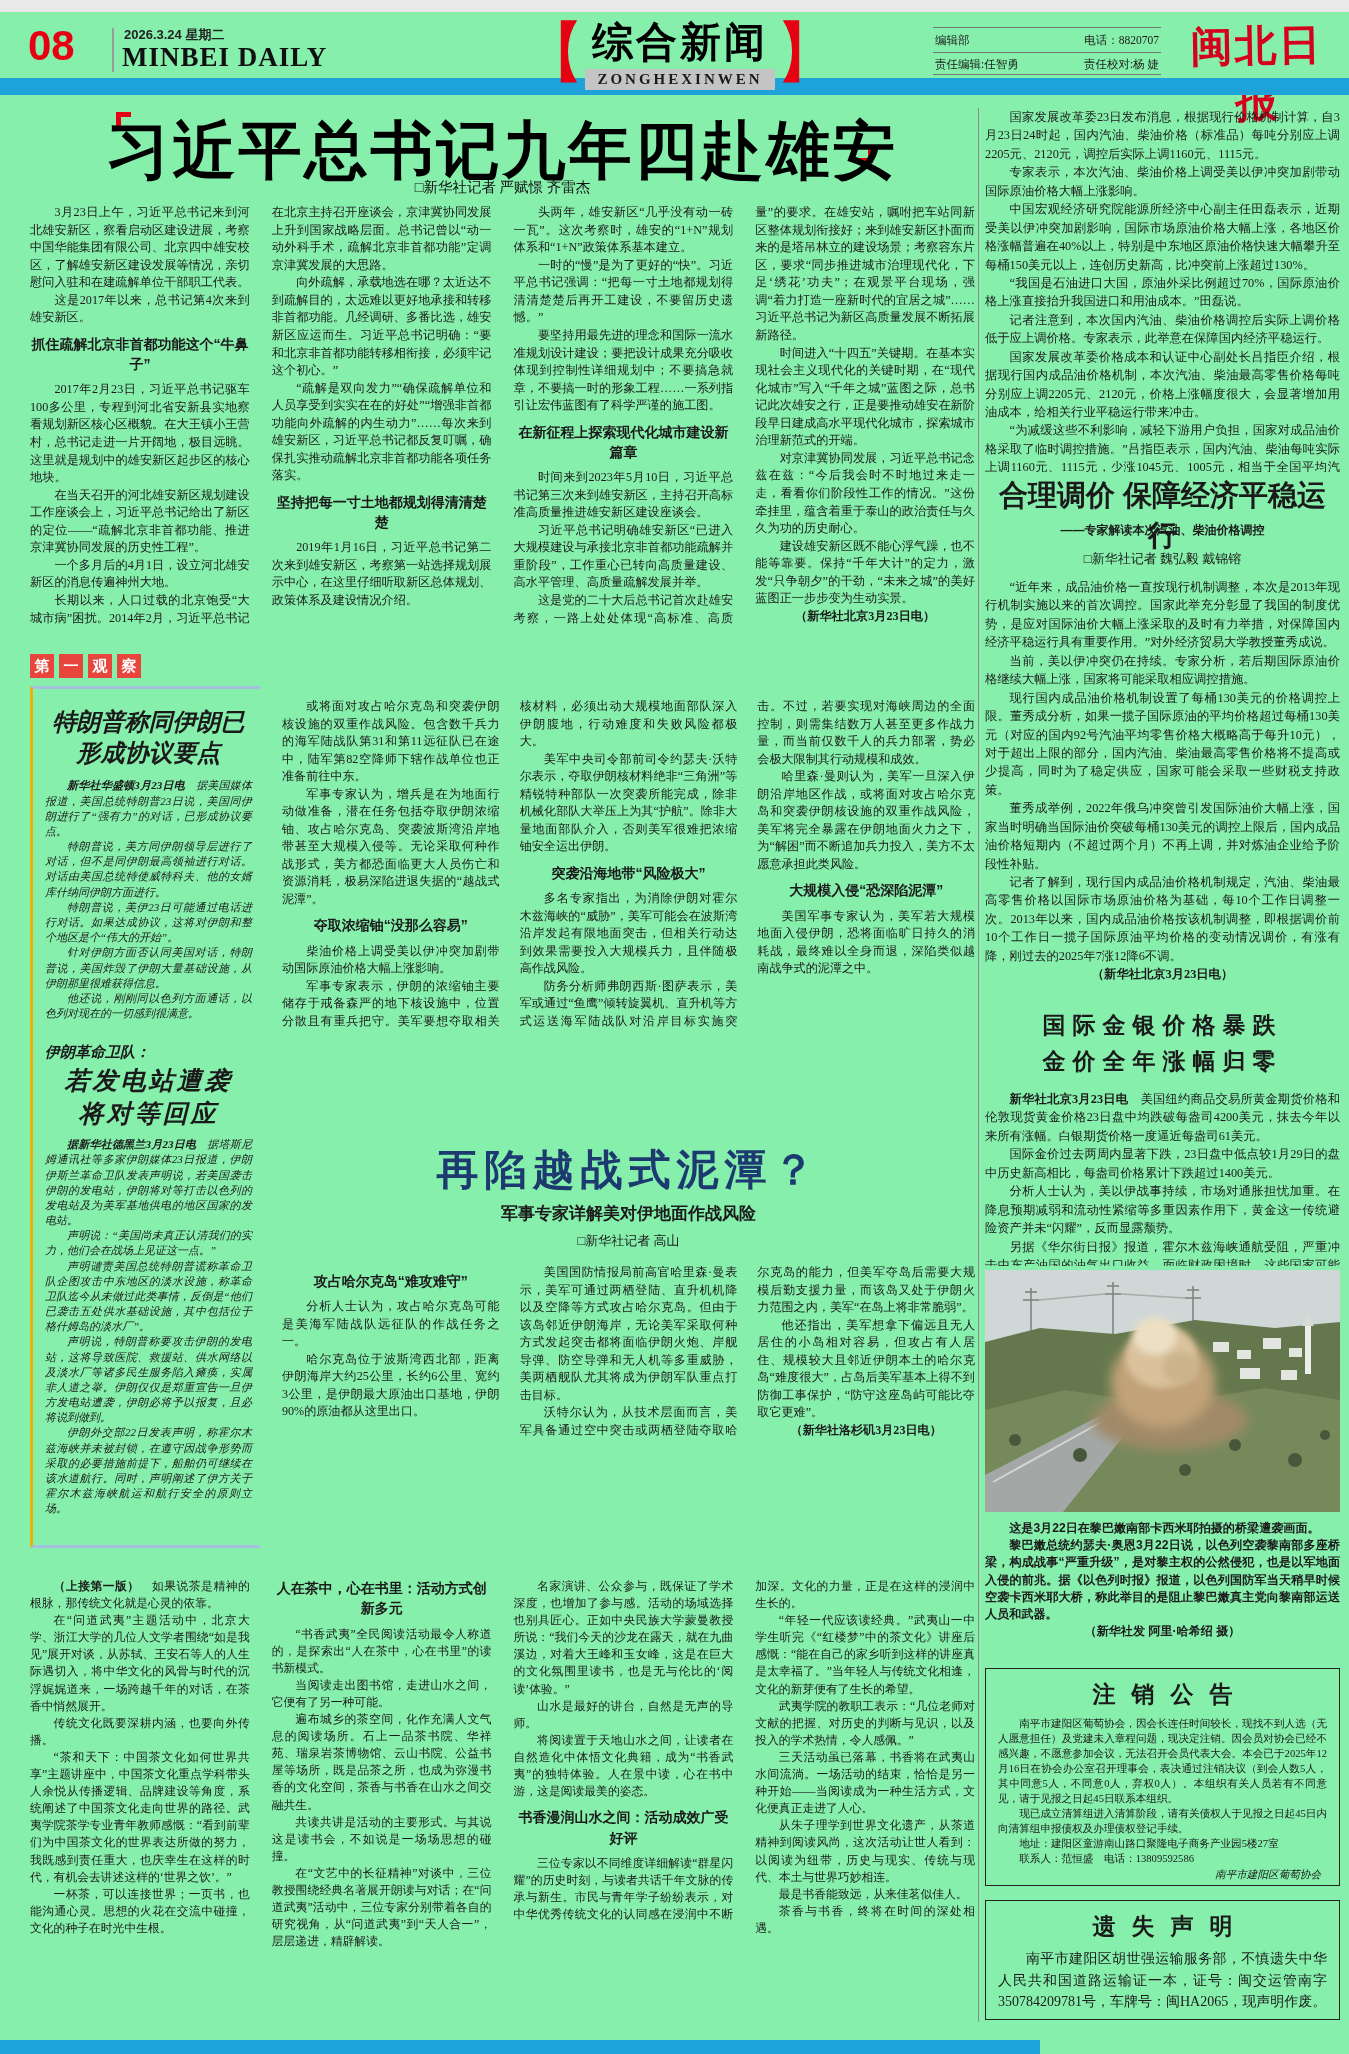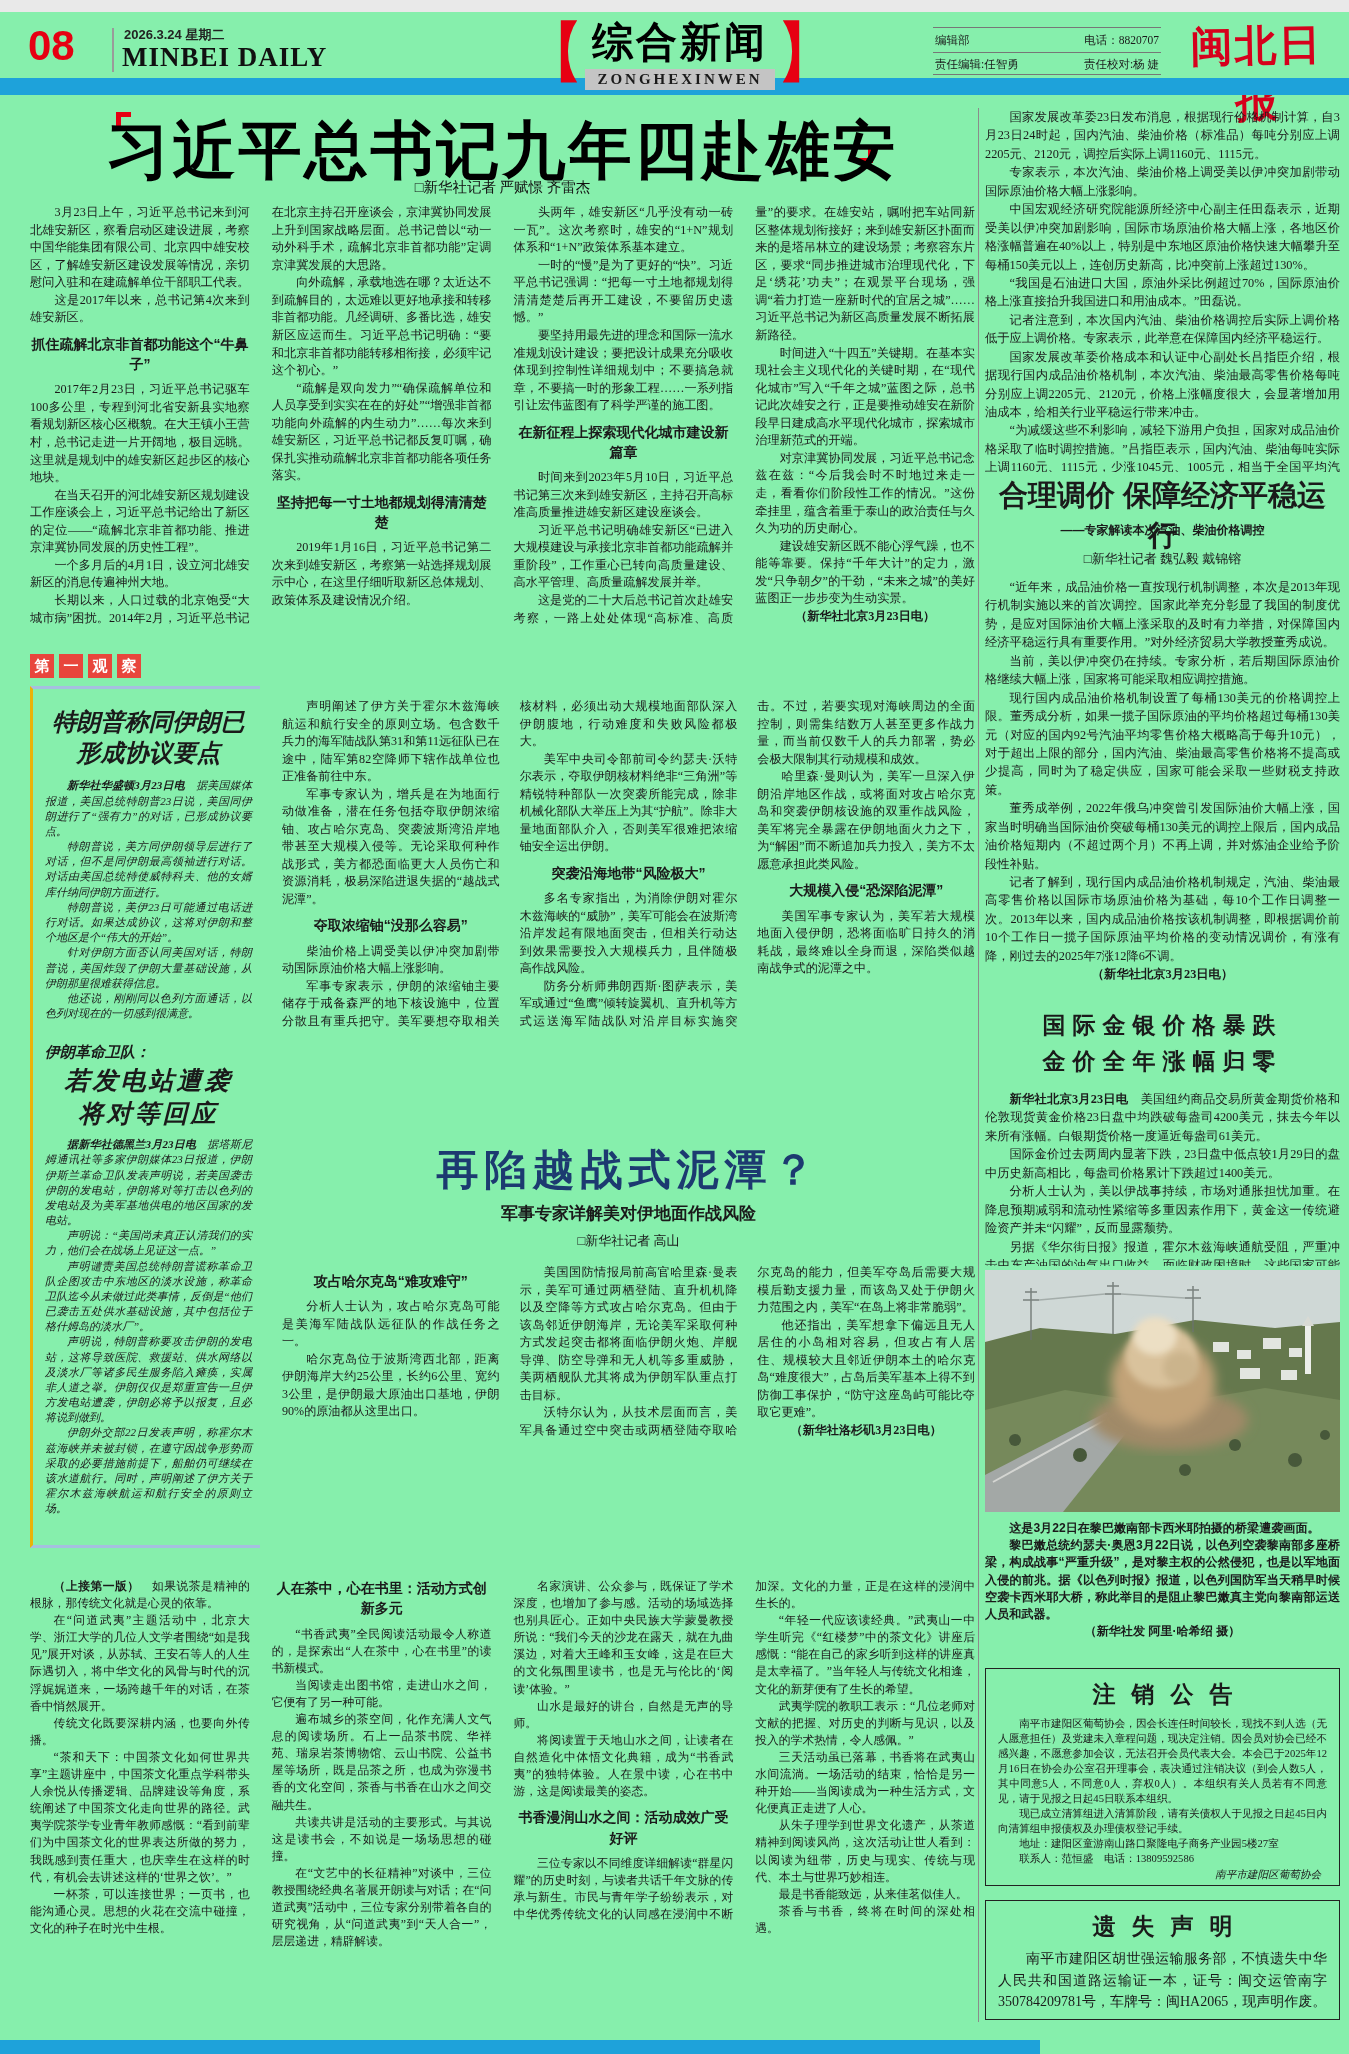--- a/index.html
+++ b/index.html
@@ -220,21 +220,21 @@
     <div class="body">
         <p class="para"><b>据新华社德黑兰3月23日电</b>　据塔斯尼姆通讯社等多家伊朗媒体23日报道，伊朗伊斯兰革命卫队发表声明说，若美国袭击伊朗的发电站，伊朗将对等打击以色列的发电站及为美军基地供电的地区国家的发电站。</p>
         <p class="para">声明说：“美国尚未真正认清我们的实力，他们会在战场上见证这一点。”</p>
         <p class="para">声明谴责美国总统特朗普谎称革命卫队企图攻击中东地区的淡水设施，称革命卫队迄今从未做过此类事情，反倒是“他们已袭击五处供水基础设施，其中包括位于格什姆岛的淡水厂”。</p>
         <p class="para">声明说，特朗普称要攻击伊朗的发电站，这将导致医院、救援站、供水网络以及淡水厂等诸多民生服务陷入瘫痪，实属非人道之举。伊朗仅仅是郑重宣告一旦伊方发电站遭袭，伊朗必将予以报复，且必将说到做到。</p>
         <p class="para">伊朗外交部22日发表声明，称霍尔木兹海峡并未被封锁，在遵守因战争形势而采取的必要措施前提下，船舶仍可继续在该水道航行。同时，声明阐述了伊方关于霍尔木兹海峡航运和航行安全的原则立场。</p>
       </div>
   </div>
 
   <div class="abs mil-top">
-      <p class="para">声明阐述了伊方关于霍尔木兹海峡航运和航行安全的原则立场。包含数千兵力的海军陆战队第31和第11远征队已在途中，陆军第82空降师下辖作战单位也正准备前往中东。</p>
+      <p class="para">或将面对攻占哈尔克岛和突袭伊朗核设施的双重作战风险。包含数千兵力的海军陆战队第31和第11远征队已在途中，陆军第82空降师下辖作战单位也正准备前往中东。</p>
       <p class="para">军事专家认为，增兵是在为地面行动做准备，潜在任务包括夺取伊朗浓缩铀、攻占哈尔克岛、突袭波斯湾沿岸地带甚至大规模入侵等。无论采取何种作战形式，美方都恐面临更大人员伤亡和资源消耗，极易深陷进退失据的“越战式泥潭”。</p>
       <h3 class="subhead">夺取浓缩铀“没那么容易”</h3>
       <p class="para">柴油价格上调受美以伊冲突加剧带动国际原油价格大幅上涨影响。</p>
       <p class="para">军事专家表示，伊朗的浓缩铀主要储存于戒备森严的地下核设施中，位置分散且有重兵把守。美军要想夺取相关核材料，必须出动大规模地面部队深入伊朗腹地，行动难度和失败风险都极大。</p>
       <p class="para">美军中央司令部前司令约瑟夫·沃特尔表示，夺取伊朗核材料绝非“三角洲”等精锐特种部队一次突袭所能完成，除非机械化部队大举压上为其“护航”。除非大量地面部队介入，否则美军很难把浓缩铀安全运出伊朗。</p>
       <h3 class="subhead">突袭沿海地带“风险极大”</h3>
       <p class="para">多名专家指出，为消除伊朗对霍尔木兹海峡的“威胁”，美军可能会在波斯湾沿岸发起有限地面突击，但相关行动达到效果需要投入大规模兵力，且伴随极高作战风险。</p>
       <p class="para">防务分析师弗朗西斯·图萨表示，美军或通过“鱼鹰”倾转旋翼机、直升机等方式运送海军陆战队对沿岸目标实施突击。不过，若要实现对海峡周边的全面控制，则需集结数万人甚至更多作战力量，而当前仅数千人的兵力部署，势必会极大限制其行动规模和成效。</p>
       <p class="para">哈里森·曼则认为，美军一旦深入伊朗沿岸地区作战，或将面对攻占哈尔克岛和突袭伊朗核设施的双重作战风险，美军将完全暴露在伊朗地面火力之下，为“解困”而不断追加兵力投入，美方不太愿意承担此类风险。</p>
       <h3 class="subhead">大规模入侵“恐深陷泥潭”</h3>

